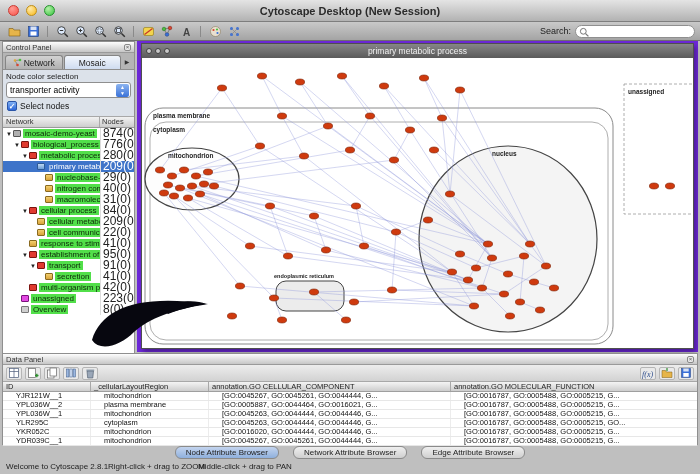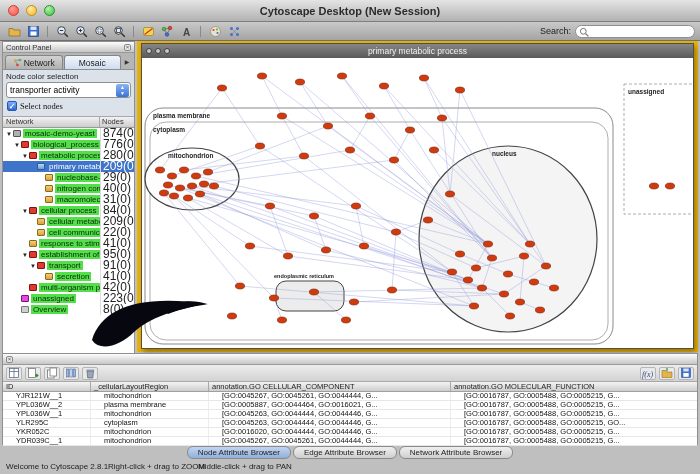--- a/index.html
+++ b/index.html
@@ -46,21 +46,21 @@
   .cp-colorsel { height:47px; background:#dce2ea; border-bottom:1px solid #a8a8a8; }
   .cs-label { font-size:8px; padding:2px 3px 1px; color:#222; }
   .combo { margin:0 3px; height:16px; background:#fff; border:1px solid #8f8f8f; border-radius:3px;
     display:flex; align-items:center; padding-left:3px; }
   .combo-text { font-size:8.5px; flex:1; white-space:nowrap; overflow:hidden; }
   .combo-btn { width:13px; height:13px; border-radius:2px; background:linear-gradient(#8cb4f0,#3a72d8);
     margin-right:1px; color:#fff; font-size:5px; line-height:6px; text-align:center; }
   .checkrow { display:flex; align-items:center; gap:3px; padding:3px 4px 0 4px; }
   .checkbox { width:10px; height:10px; border-radius:2px; background:linear-gradient(#7fb0f4,#2e67d8);
     border:1px solid #2a55a8; color:#fff; font-size:8px; line-height:9px; text-align:center; font-weight:bold; }
-  .checklabel { font-size:8.5px; color:#111;font-family:Liberation Serif, serif; }
+  .checklabel { font-size:8.5px; color:#111; }
 
   .tree-head { height:11px; display:flex; background:linear-gradient(#f2f2f2,#cdcdcd); border-bottom:1px solid #9a9a9a;
     font-size:7.5px; color:#333; }
   .th-net { flex:1; padding-left:3px; border-right:1px solid #aaa; line-height:10px; }
   .th-nodes { width:34px; padding-left:2px; line-height:10px; }
   .tree-body { position:relative; background:#fff; height:225px; overflow:hidden; }
   .tree-row { position:relative; height:11px; display:flex; align-items:center; font-size:8px; overflow:hidden; }
   .tree-row.selected { background:#3e74c9; }
   .tind { flex:none; height:1px; }
   .tw { flex:none; width:8px; font-size:6px; color:#222; text-align:center; }
@@ -73,21 +73,21 @@
   .i-magenta    { background:#e24ae2; border:1px solid #7c107c; }
   .i-grey       { background:#cfcfcf; border:1px solid #777; }
   .tlabel { padding:0 2px; white-space:nowrap; overflow:hidden; color:#111; }
   .tlabel.green { background:#52df4a; color:#0c2a08; }
   .selected .tlabel { color:#fff; }
   .tcount { position:absolute; left:97px; top:0; width:36px; height:100%; font-size:12px; padding-left:2px;
     background:#fff; border-left:1px solid #dcdcdc; line-height:11px; color:#222; }
   .selected .tcount { background:#3e74c9; color:#fff; }
 
   
-  .mdi { position:absolute; left:137px; top:41px; width:561px; height:311px; background:#eab308; }
+  .mdi { position:absolute; left:137px; top:41px; width:561px; height:311px; background:#6d28d9; }
   .netwin { position:absolute; left:4px; top:2px; width:553px; height:306px; background:#fff;
     border:1px solid #4f4f4f; box-shadow:2px 3px 5px rgba(0,0,0,.35); }
   .netwin-title { position:relative; height:14px; background:linear-gradient(#868686,#5a5a5a); color:#f0f0f0;
     font-size:8.5px; text-align:center; line-height:14px; }
   .nw-dots { position:absolute; left:4px; top:4px; display:flex; gap:3px; }
   .nw-dot { width:6px; height:6px; border-radius:50%; background:#c9c9c9; border:1px solid #3f3f3f; }
   #graph-svg { display:block; width:551px; height:290px; background:#fff; }
   .region-label { font-size:6.5px; font-weight:bold; fill:#222; font-family:"Liberation Sans",sans-serif; }
   .region-label-sm { font-size:5.5px; font-weight:bold; fill:#222; font-family:"Liberation Sans",sans-serif; }
   .blob { position:absolute; left:84px; top:288px; z-index:6; }
@@ -102,21 +102,21 @@
   .dp-thead { display:flex; height:10px; background:linear-gradient(#f4f4f4,#cdcdcd); border-bottom:1px solid #9f9f9f;
     font-size:7.5px; color:#222; }
   .dp-hcell { border-right:1px solid #a8a8a8; padding-left:3px; line-height:10px; white-space:nowrap; overflow:hidden; }
   .dp-tbody { background:#fff; height:54px; }
   .dp-row { display:flex; height:9px; border-bottom:1px solid #e7e7e7; }
   .dp-cell { font-size:7.5px; line-height:8.5px; padding-left:13px; border-right:1px solid #ececec;
     white-space:nowrap; overflow:hidden; color:#111; }
   .c0 { width:88px; } .c1 { width:118px; } .c2 { width:242px; } .c3 { flex:1; border-right:none; }
 
   
-  .btabs { position:absolute; left:0; right:0; top:446px; height:13px; display:flex; justify-content:center; gap:2px; }
+  .btabs { position:absolute; left:0; right:0; top:446px; height:13px; display:flex; justify-content:center; gap:14px; }
   .btab { font-size:8px; line-height:11px; padding:0 10px; border:1px solid #8a8a8a; border-radius:6px;
     background:linear-gradient(#efefef,#cfcfcf); color:#222; }
   .btab.active { background:linear-gradient(#c3d4ee,#8fb0dd); }
   .status { position:absolute; left:0; right:0; top:459px; height:15px; font-size:8px; color:#222; }
   .status span { position:absolute; top:3px; }
   .st-left { left:6px; } .st-zoom { left:108px; } .st-pan { left:198px; }
 </style>
 </head>
 <body>
 
@@ -561,20 +561,21 @@
     </div>
   </div>
 
   <svg class="blob" width="130" height="70" viewBox="0 0 130 70">
     <path d="M8 52 C18 20 55 6 124 16 C88 22 66 30 50 44 C36 58 16 64 8 52 Z" fill="#07070f"></path>
     <path d="M78 20 C96 12 112 12 122 16 C108 18 94 22 84 26 Z" fill="#07070f"></path>
   </svg>
 
   <div class="dp">
     <div class="panel-header">
+      <span class="ph-title">Data Panel</span>
       <span class="mini-close">×</span>
     </div>
     <div class="dp-toolbar">
       <span class="dp-btn">
         <svg width="12" height="12" viewBox="0 0 12 12">
             <rect x="1.5" y="1.5" width="9" height="9" fill="#fff" stroke="#4a5a78" stroke-width="0.7"></rect>
             <line x1="1.5" y1="4.5" x2="10.5" y2="4.5" stroke="#4a5a78" stroke-width="0.7"></line>
             <line x1="6" y1="1.5" x2="6" y2="10.5" stroke="#4a5a78" stroke-width="0.7"></line>
           </svg>
       </span>
@@ -665,22 +666,22 @@
           <span class="dp-cell c0">YDR039C__1</span>
           <span class="dp-cell c1">mitochondrion</span>
           <span class="dp-cell c2">[GO:0045267, GO:0045261, GO:0044444, G...</span>
           <span class="dp-cell c3">[GO:0016787, GO:0005488, GO:0005215, G...</span>
         </div>
       </div>
   </div>
 
   <div class="btabs">
     <div class="btab active">Node Attribute Browser</div>
+    <div class="btab">Network Attribute Browser</div>
     <div class="btab">Edge Attribute Browser</div>
-    <div class="btab">Network Attribute Browser</div>
   </div>
 
   <div class="status">
     <span class="st-left">Welcome to Cytoscape 2.8.1</span>
     <span class="st-zoom">Right-click + drag to ZOOM</span>
     <span class="st-pan">Middle-click + drag to PAN</span>
   </div>
 
 </div>
 

